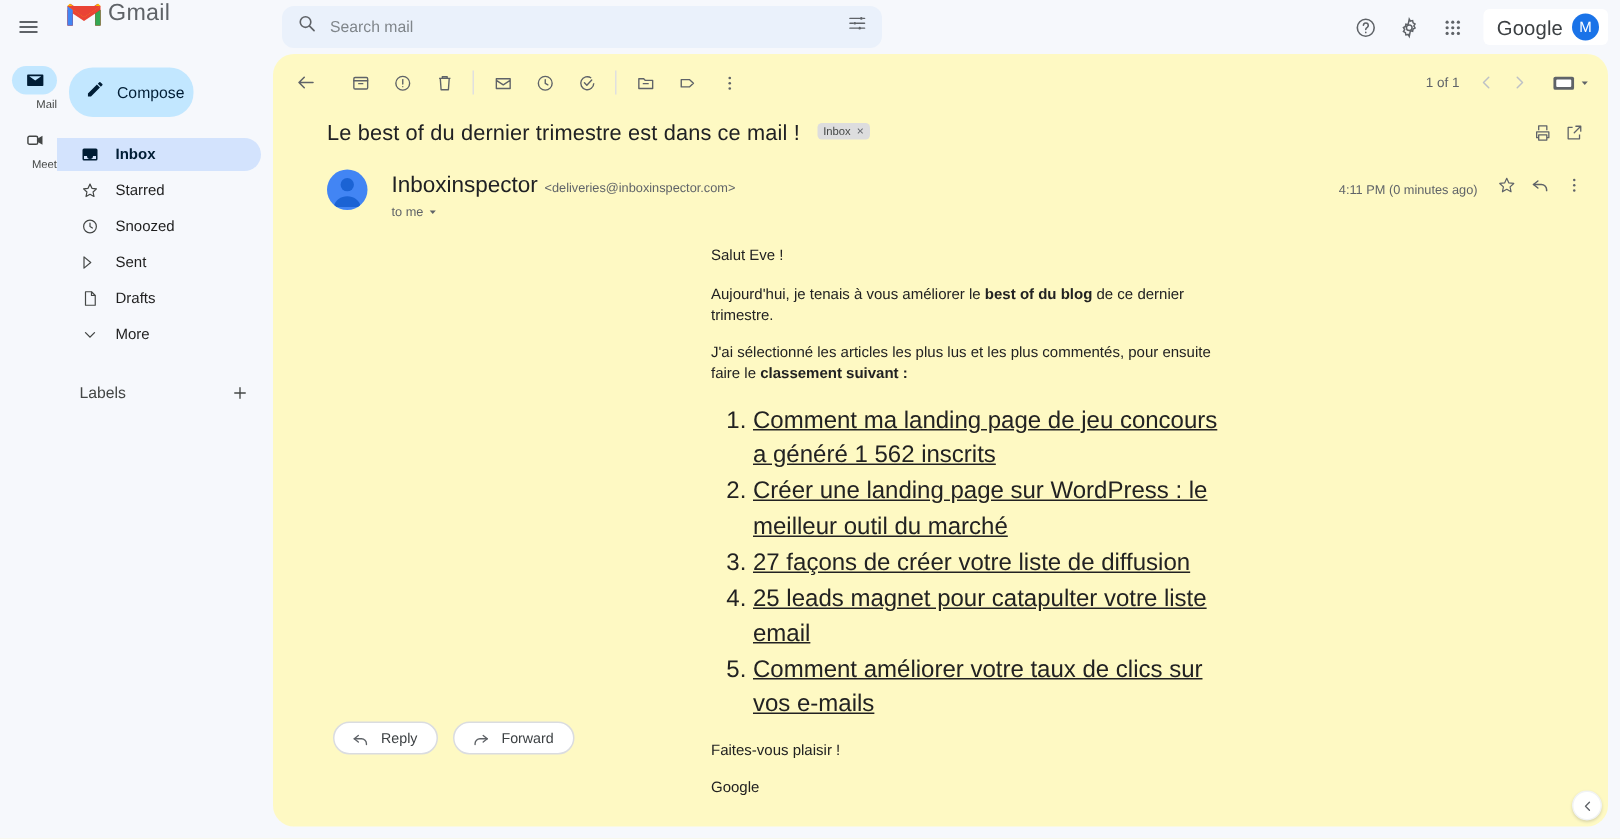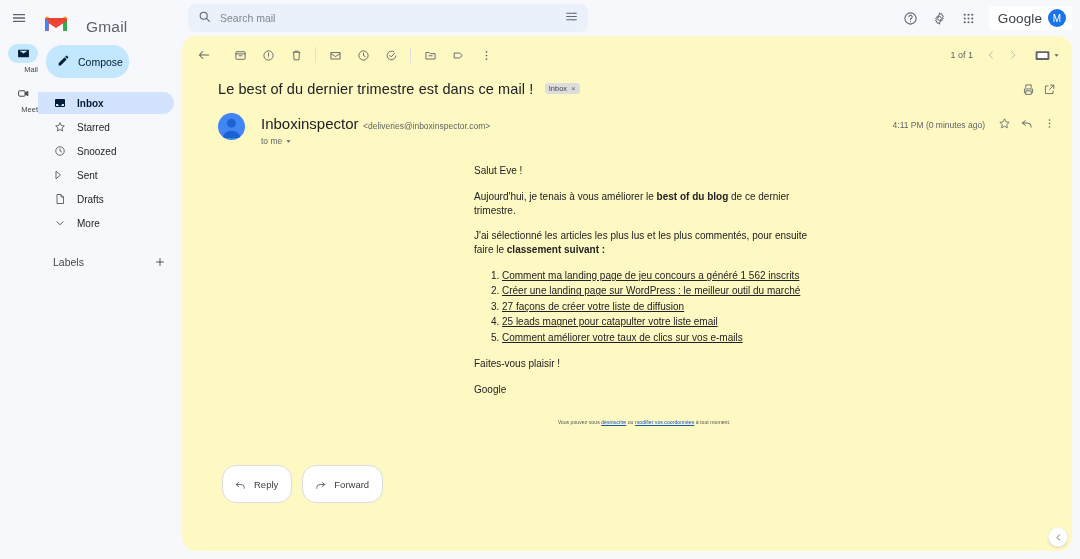--- a/index.html
+++ b/index.html
@@ -19,21 +19,21 @@
     padding: 0 8px 0 0;
   }
   .hamburger {
     width: 38px; height: 36px;
     display: flex; align-items: center; justify-content: center;
     cursor: pointer;
   }
   .hamburger svg { display:block; }
   .brand {
     width: 140px; height: 36px;
-    display: flex; align-items: flex-end; gap: 18px;
+    display: flex; align-items: flex-start; gap: 4px;
     padding-left: 6px;
   }
   .brand-word {
     font-size: 15.5px; color: #5f6368; letter-spacing: .2px;
   }
   .searchwrap {
     flex: 0 0 auto; width: 400px; margin-left: 10px;
     height: 28px;
     background: #eaf1fb;
     border-radius: 8px;
@@ -189,38 +189,38 @@
   }
   .email-body p {
     font-size: 10px; line-height: 1.38; margin-bottom: 12px;
     color: #222;
   }
   .email-body p b { font-weight: bold; }
   .email-body ol {
     margin: 0 0 12px 28px; padding: 0;
   }
   .email-body ol li {
-    font-size: 10px; line-height: 1.45; margin-bottom: 1px;
+    font-size: 16px; line-height: 1.45; margin-bottom: 1px;
     color: #222;
   }
   .email-body ol li a {
     color: #222; text-decoration: underline;
   }
   .footer-note {
     margin-top: 22px; text-align: center;
     font-size: 5.2px; color: #555; line-height: 1.3;
   }
   .footer-note a { color: #1155cc; text-decoration: underline; }
 
   .replybar {
     position: absolute; left: 40px; bottom: 48px;
     display: flex; gap: 10px;
   }
   .rbtn {
-    height: 38px; border: 1px solid #dadce0; border-radius: 14px;
+    height: 22px; border: 1px solid #dadce0; border-radius: 14px;
     display: flex; align-items: center; gap: 7px;
     padding: 0 13px 0 11px; cursor: pointer; background: #fff;
   }
   .rbtn span { font-size: 9.5px; color: #3c4043; }
 
   .collapse-btn {
     position: absolute; right: 4px; bottom: 4px;
     width: 20px; height: 20px; border-radius: 50%;
     background: #fff; border: 1px solid #f1f3f4;
     display: flex; align-items: center; justify-content: center;

